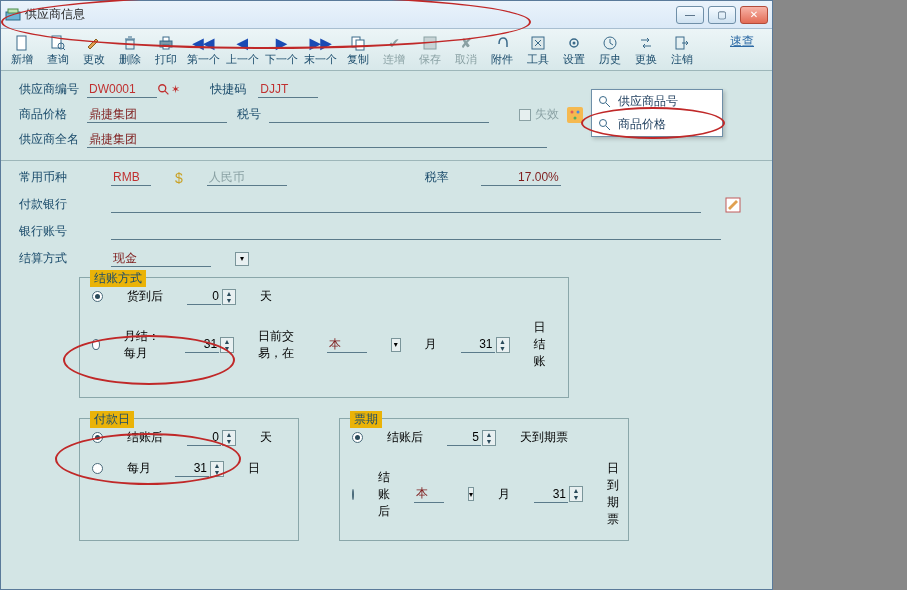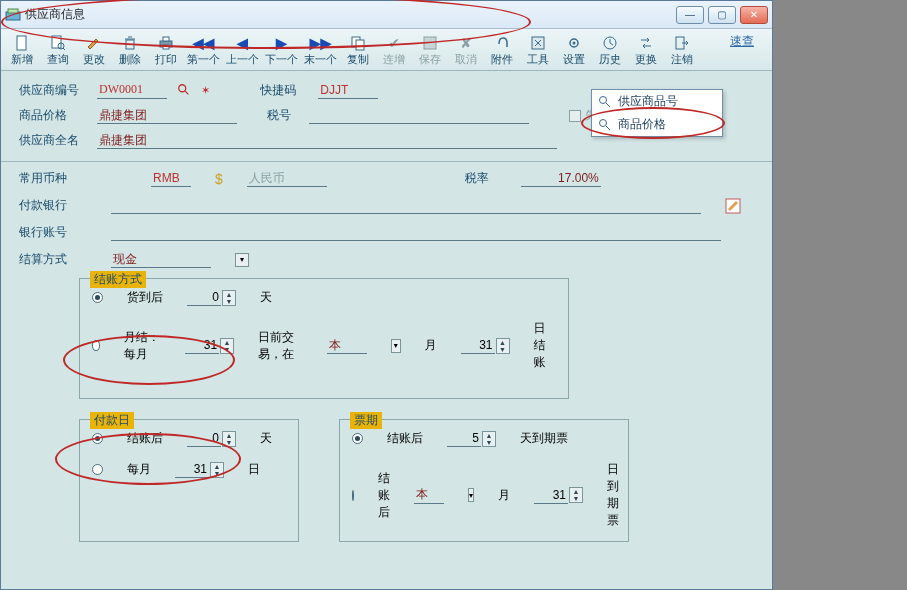--- a/index.html
+++ b/index.html
@@ -12,21 +12,21 @@
   .win-btns { display:flex; gap:4px; }
   .win-btn { width:28px; height:18px; border:1px solid #6f8fa8; border-radius:3px; background:linear-gradient(#f6fbff,#cfe2f1); display:flex; align-items:center; justify-content:center; font-size:10px; color:#33506a; cursor:pointer; }
   .win-btn.close { background:linear-gradient(#f7b4a8,#e36b55); color:#fff; border-color:#b24b3a; }
   .toolbar { height:42px; background:linear-gradient(#ecf5f7,#d8e8ea); border-bottom:1px solid #9db6b9; display:flex; align-items:center; padding:0 4px; gap:2px; position:relative; }
   .tbtn { display:flex; flex-direction:column; align-items:center; justify-content:center; min-width:34px; height:40px; padding:0 2px; font-size:11px; color:#1a4b6b; cursor:pointer; user-select:none; }
   .tbtn.disabled { color:#8aa1a4; }
   .tbtn .ticon { height:18px; display:flex; align-items:center; justify-content:center; font-size:14px; }
   .tbtn .tlbl { height:14px; line-height:14px; }
   .quick-search { position:absolute; right:18px; top:4px; font-size:12px; color:#2d6aa5; text-decoration:underline; cursor:pointer; }
   .form-area { padding:10px 18px 4px 18px; border-bottom:1px solid #9db6b9; position:relative; }
-  .frow { display:flex; align-items:center; gap:10px; margin-bottom:8px; font-size:12px; }
+  .frow { display:flex; align-items:center; margin-bottom:8px; font-size:12px; }
   .flabel { color:#1a4b6b; min-width:68px; }
   .ul-input { border:none; border-bottom:1px solid #5a7a8a; background:transparent; font-size:12px; color:#7f1d1d; padding:1px 2px; }
   .ul-input.red { color:#c03030; }
   .search-ic { width:14px; height:14px; }
   .mini-ic { width:16px; height:16px; }
   .lost { display:flex; align-items:center; gap:4px; margin-left:30px; color:#8aa1a4; font-size:12px; }
   .checkbox { width:12px; height:12px; border:1px solid #8aa1a4; background:#e6efef; }
   .tabs { display:flex; gap:8px; padding:4px 14px 0 14px; font-size:12px; }
   .tab { padding:2px 8px; color:#1a4b6b; cursor:pointer; }
   .tab.active { background:#b7c9e6; }
@@ -220,21 +220,21 @@
           </svg>
         </div>
         <div class="tlbl">注销</div>
       </div>
       <span class="quick-search">速查</span>
   </div>
 
   <div class="form-area">
     <div class="frow">
       <span class="flabel">供应商编号</span>
-      <input class="ul-input red" style="width: 70px; font-family: Liberation Serif, serif;" value="DW0001">
+      <input class="ul-input red" style="width: 70px;" value="DW0001">
       <svg class="search-ic" viewBox="0 0 16 16">
           <circle cx="6" cy="6" r="4" fill="none" stroke="#c03030" stroke-width="1.5"></circle>
           <line x1="9" y1="9" x2="13" y2="13" stroke="#c03030" stroke-width="1.5"></line>
         </svg>
       <span style="color:#c03030;font-size:11px">✶</span>
       <span style="width:30px"></span>
       <span class="flabel" style="min-width:48px">快捷码</span>
       <input class="ul-input red" style="width: 60px;" value="DJJT">
     </div>
     <div class="frow">
@@ -258,21 +258,21 @@
       <span class="flabel">供应商全名</span>
       <input class="ul-input" style="width: 460px;" value="鼎捷集团">
     </div>
   </div>
 
 
   <div class="tab-body">
 
     <div class="line">
       <span class="flabel">常用币种</span>
-      <input class="ul-input red" style="width: 40px; margin-left: 40px;" value="RMB">
+      <input class="ul-input red" style="width: 40px;" value="RMB">
       <span style="color:#c9a227;font-size:14px">$</span>
       <input class="ul-input" style="width: 80px; color: rgb(138, 161, 164);" readonly="" value="人民币">
       <span style="width:90px"></span>
       <span class="flabel" style="min-width:32px">税率</span>
       <input class="ul-input" style="width: 80px; text-align: right;" value="17.00%">
     </div>
 
     <div class="line">
       <span class="flabel">付款银行</span>
       <input class="ul-input" style="flex: 1 1 0%; max-width: 590px;" value="">

